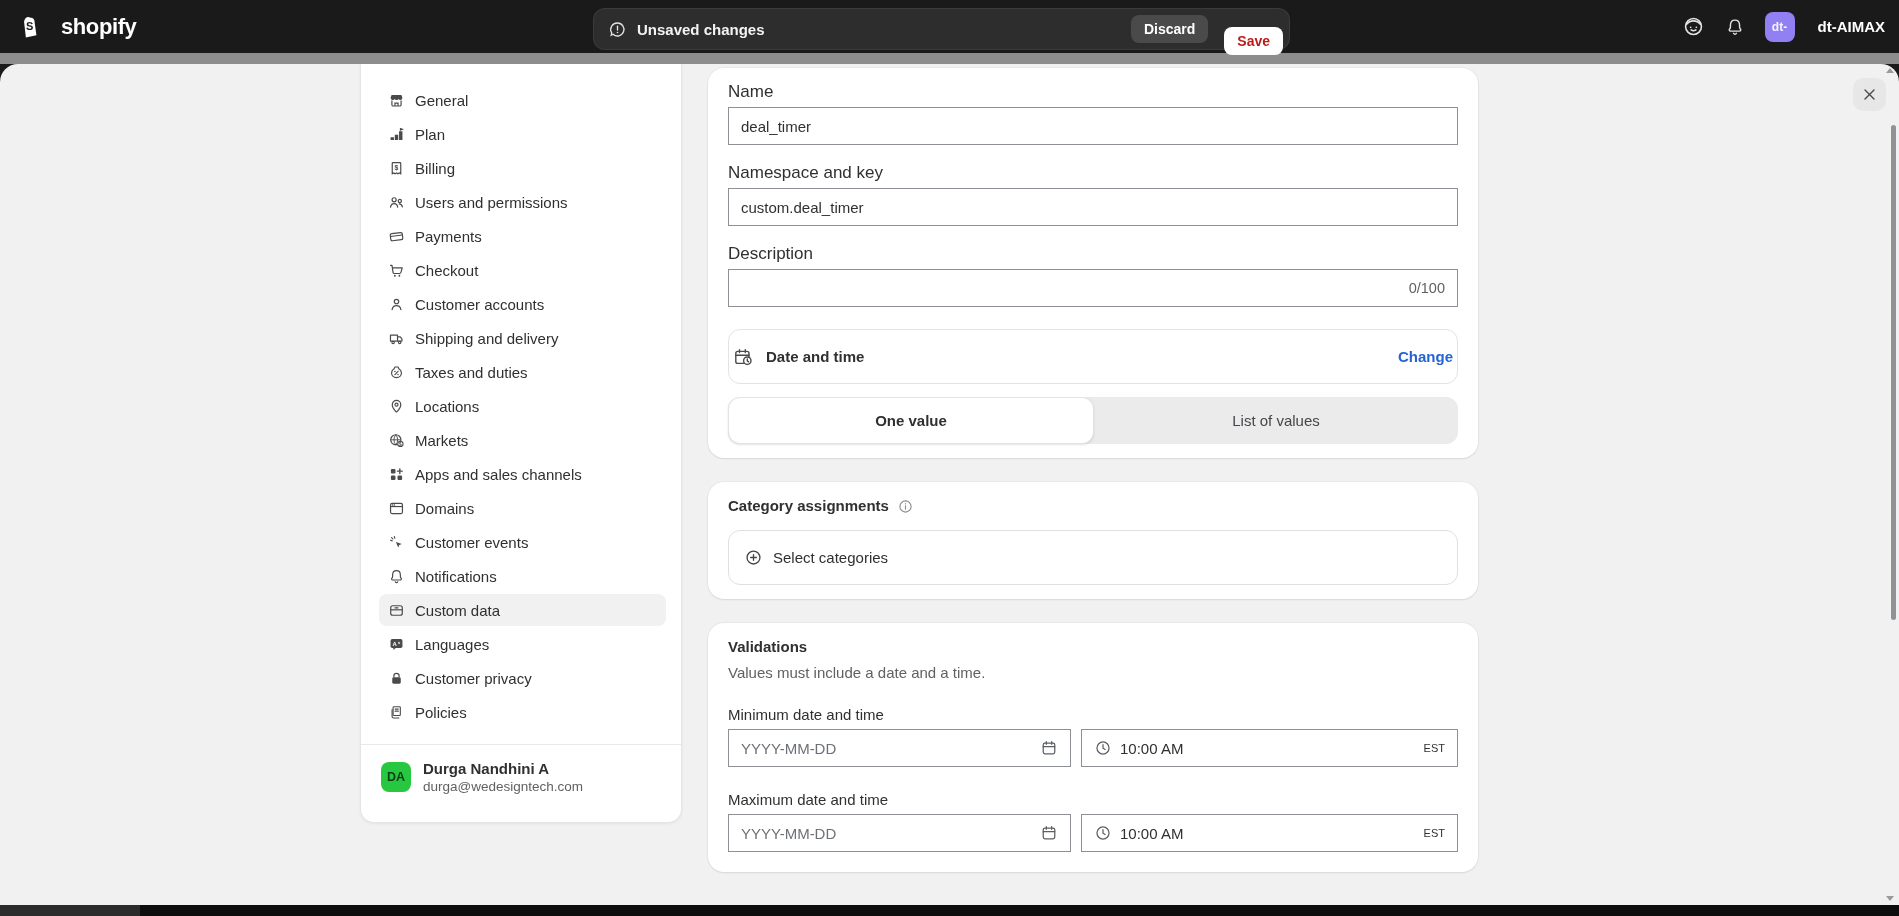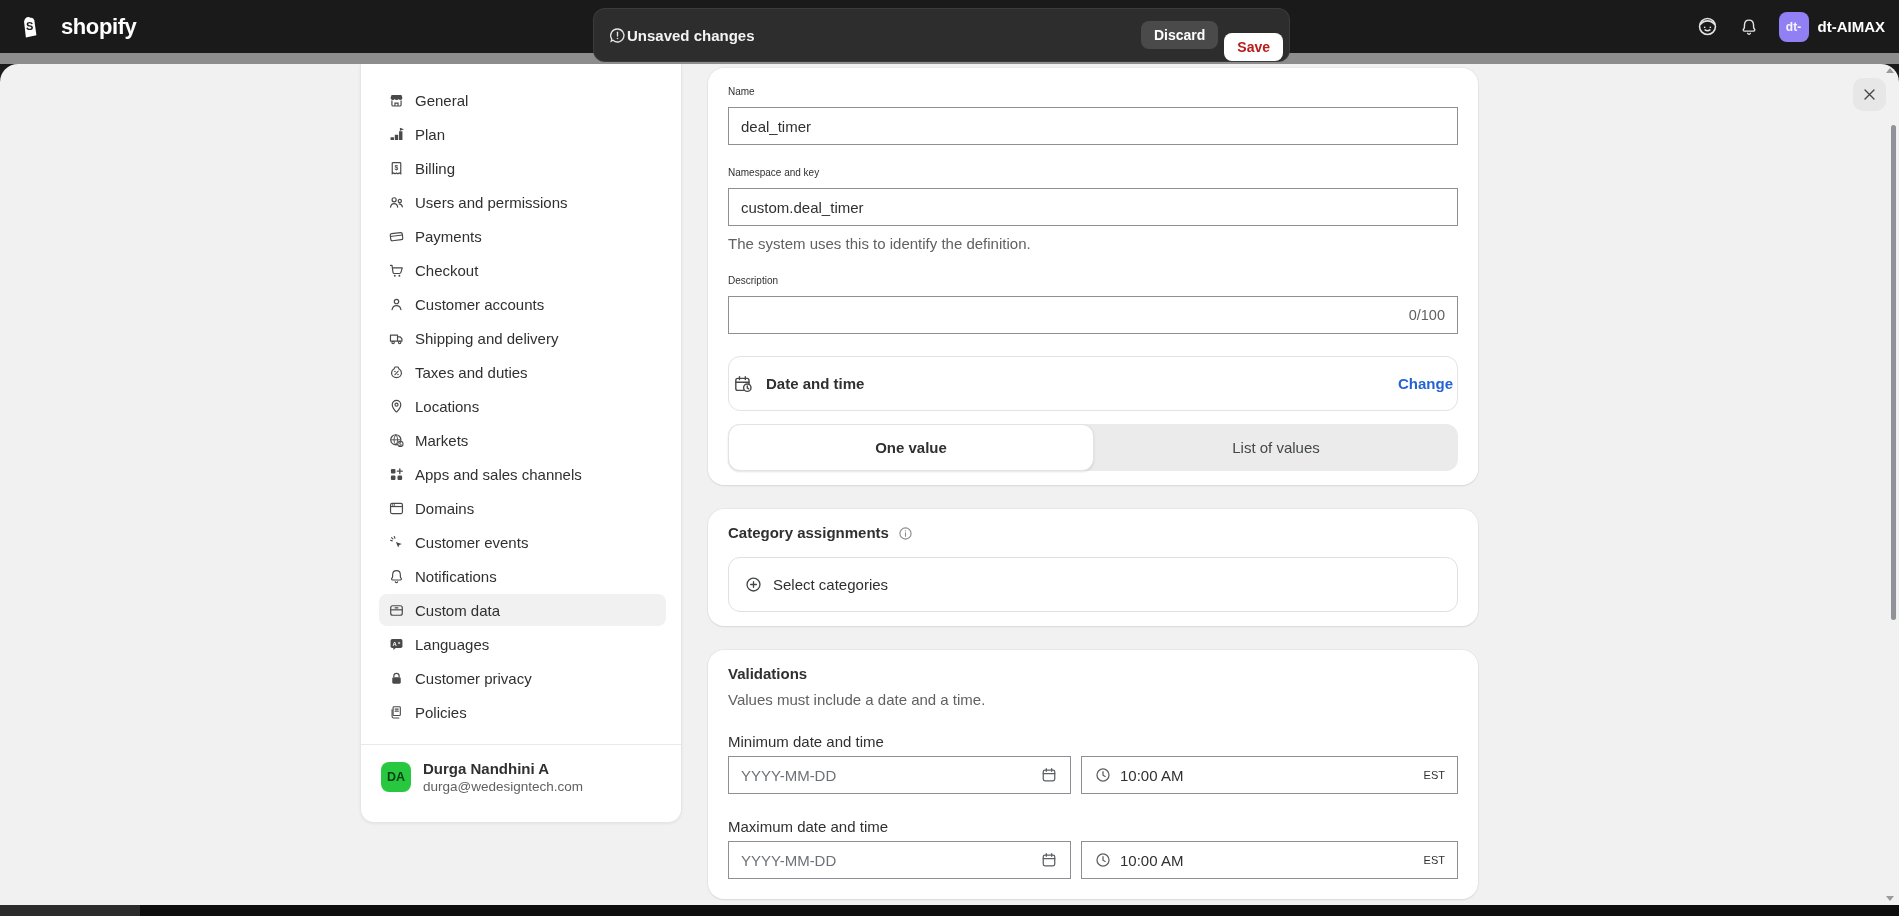--- a/index.html
+++ b/index.html
@@ -4,30 +4,30 @@
 <style>
   * { margin:0; padding:0; box-sizing:border-box; }
   html,body { width:1899px; height:916px; overflow:hidden; background:#1b1b1b;
     font-family:"Liberation Sans","DejaVu Sans",sans-serif; }
   #stage { position:relative; width:1899px; height:916px; background:#1b1b1b; overflow:hidden; }
 
   
   #topbar { position:absolute; left:0; top:0; width:100%; height:53px; background:#1a1a1a; z-index:30; }
   #logo { position:absolute; left:16px; top:0; height:53px; display:flex; align-items:center; gap:19px; }
   #logo .wordmark { color:#fff; font-size:22px; font-weight:700; letter-spacing:-0.4px; }
-  #savebar { position:absolute; left:593px; top:8px; width:697px; height:54px; background:#2d2d2d;
+  #savebar { position:absolute; left:593px; top:8px; width:697px; height:42px; background:#2d2d2d;
     border:1px solid rgba(255,255,255,.07); border-radius:12px; display:flex; align-items:center;
-    padding:0 6px 0 14px; }
+    padding:0 6px 0 14px; gap:10px; }
   #savebar .msg { color:#f3f3f3; font-size:15px; font-weight:600; flex:1; }
   .tb-btn { height:28px; border:none; border-radius:8px; padding:0 13px; font-size:14px; font-weight:600;
     font-family:inherit; cursor:pointer; }
   .tb-btn.discard { background:#4a4a4a; color:#fff; margin-right:6px; }
   .tb-btn.save { background:#fff; color:#b91c1c;margin-top:24px; }
   #tb-right { position:absolute; right:14px; top:0; height:53px; display:flex; align-items:center; gap:20px; }
-  #store-chip { display:flex; align-items:center; gap:9px; cursor:pointer;justify-content:space-between; }
+  #store-chip { display:flex; align-items:center; gap:23px; cursor:pointer;justify-content:space-between; }
   #store-avatar { width:30px; height:30px; border-radius:8px; background:#9180f4; display:flex;
     align-items:center; justify-content:center; color:#f6f4ff; font-size:12px; font-weight:600; }
   #store-name { color:#fff; font-size:15px; font-weight:700; }
   .tb-icon { color:#e3e3e3; display:flex; cursor:pointer; }
 
   
   #band { position:absolute; left:0; top:53px; width:100%; height:11px; background:#8d8d8d; z-index:10; }
   #bottombar { position:absolute; left:0; top:905px; width:100%; height:11px; background:#0d0d0d; z-index:40; }
   #bottombar .seg1 { position:absolute; left:0; top:0; width:140px; height:100%; background:#2b2b2b; }
 
@@ -49,21 +49,21 @@
   #user-avatar { width:30px; height:30px; border-radius:8px; background:#27c840; display:flex;
     align-items:center; justify-content:center; font-size:12.5px; font-weight:600; color:#0b3d16; }
   #user-meta .nm { font-size:15px; font-weight:700; color:#303030; line-height:19px; }
   #user-meta .em { font-size:13.5px; color:#616161; line-height:17px; }
 
   
   #main-col { position:absolute; left:708px; top:4px; width:770px; }
   .card { background:#fff; border-radius:16px; box-shadow:0 1px 2px rgba(0,0,0,.08), 0 0 0 1px rgba(0,0,0,.03);
     padding:14px 20px 14px 20px; }
   .card + .card { margin-top:24px; }
-  .f-label { font-size:10px; color:#303030; line-height:19px; margin-bottom:6px; }
+  .f-label { font-size:17px; color:#303030; line-height:19px; margin-bottom:6px; }
   .tf { position:relative; display:flex; align-items:center; height:38px; border:1px solid #8d9196;
     border-radius:0; background:#fff; padding:0 12px; gap:8px; }
   .tf input { border:none; outline:none; flex:1; font-size:15px; color:#303030; font-family:inherit;
     background:transparent; min-width:0; }
   .tf input::placeholder { color:#6d7175; }
   .tf .counter { font-size:14.5px; color:#616161; }
   .help { font-size:15px; color:#616161; margin-top:8px; line-height:19px; }
   .fblock { margin-bottom:18px; }
 
   #type-box { margin-top:22px; height:55px; border:1px solid #e3e3e3; border-radius:12px;
@@ -420,21 +420,20 @@
           <div class="tf">
             <input value="deal_timer" style="">
           </div>
         </div>
 
         <div class="fblock">
           <div class="f-label">Namespace and key</div>
           <div class="tf">
             <input value="custom.deal_timer" style="">
           </div>
-          <div class="help">The system uses this to identify the definition.</div>
         </div>
 
         <div class="fblock" style="margin-bottom:0">
           <div class="f-label">Description</div>
           <div class="tf">
             <input value="" style="">
             <span class="counter">0/100</span>
           </div>
         </div>
 

